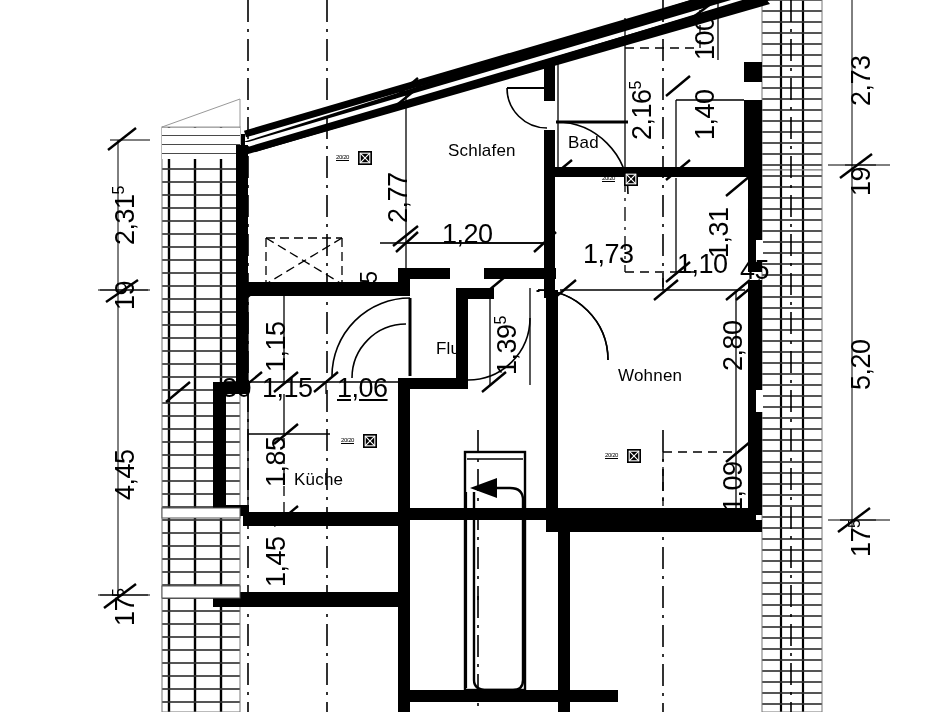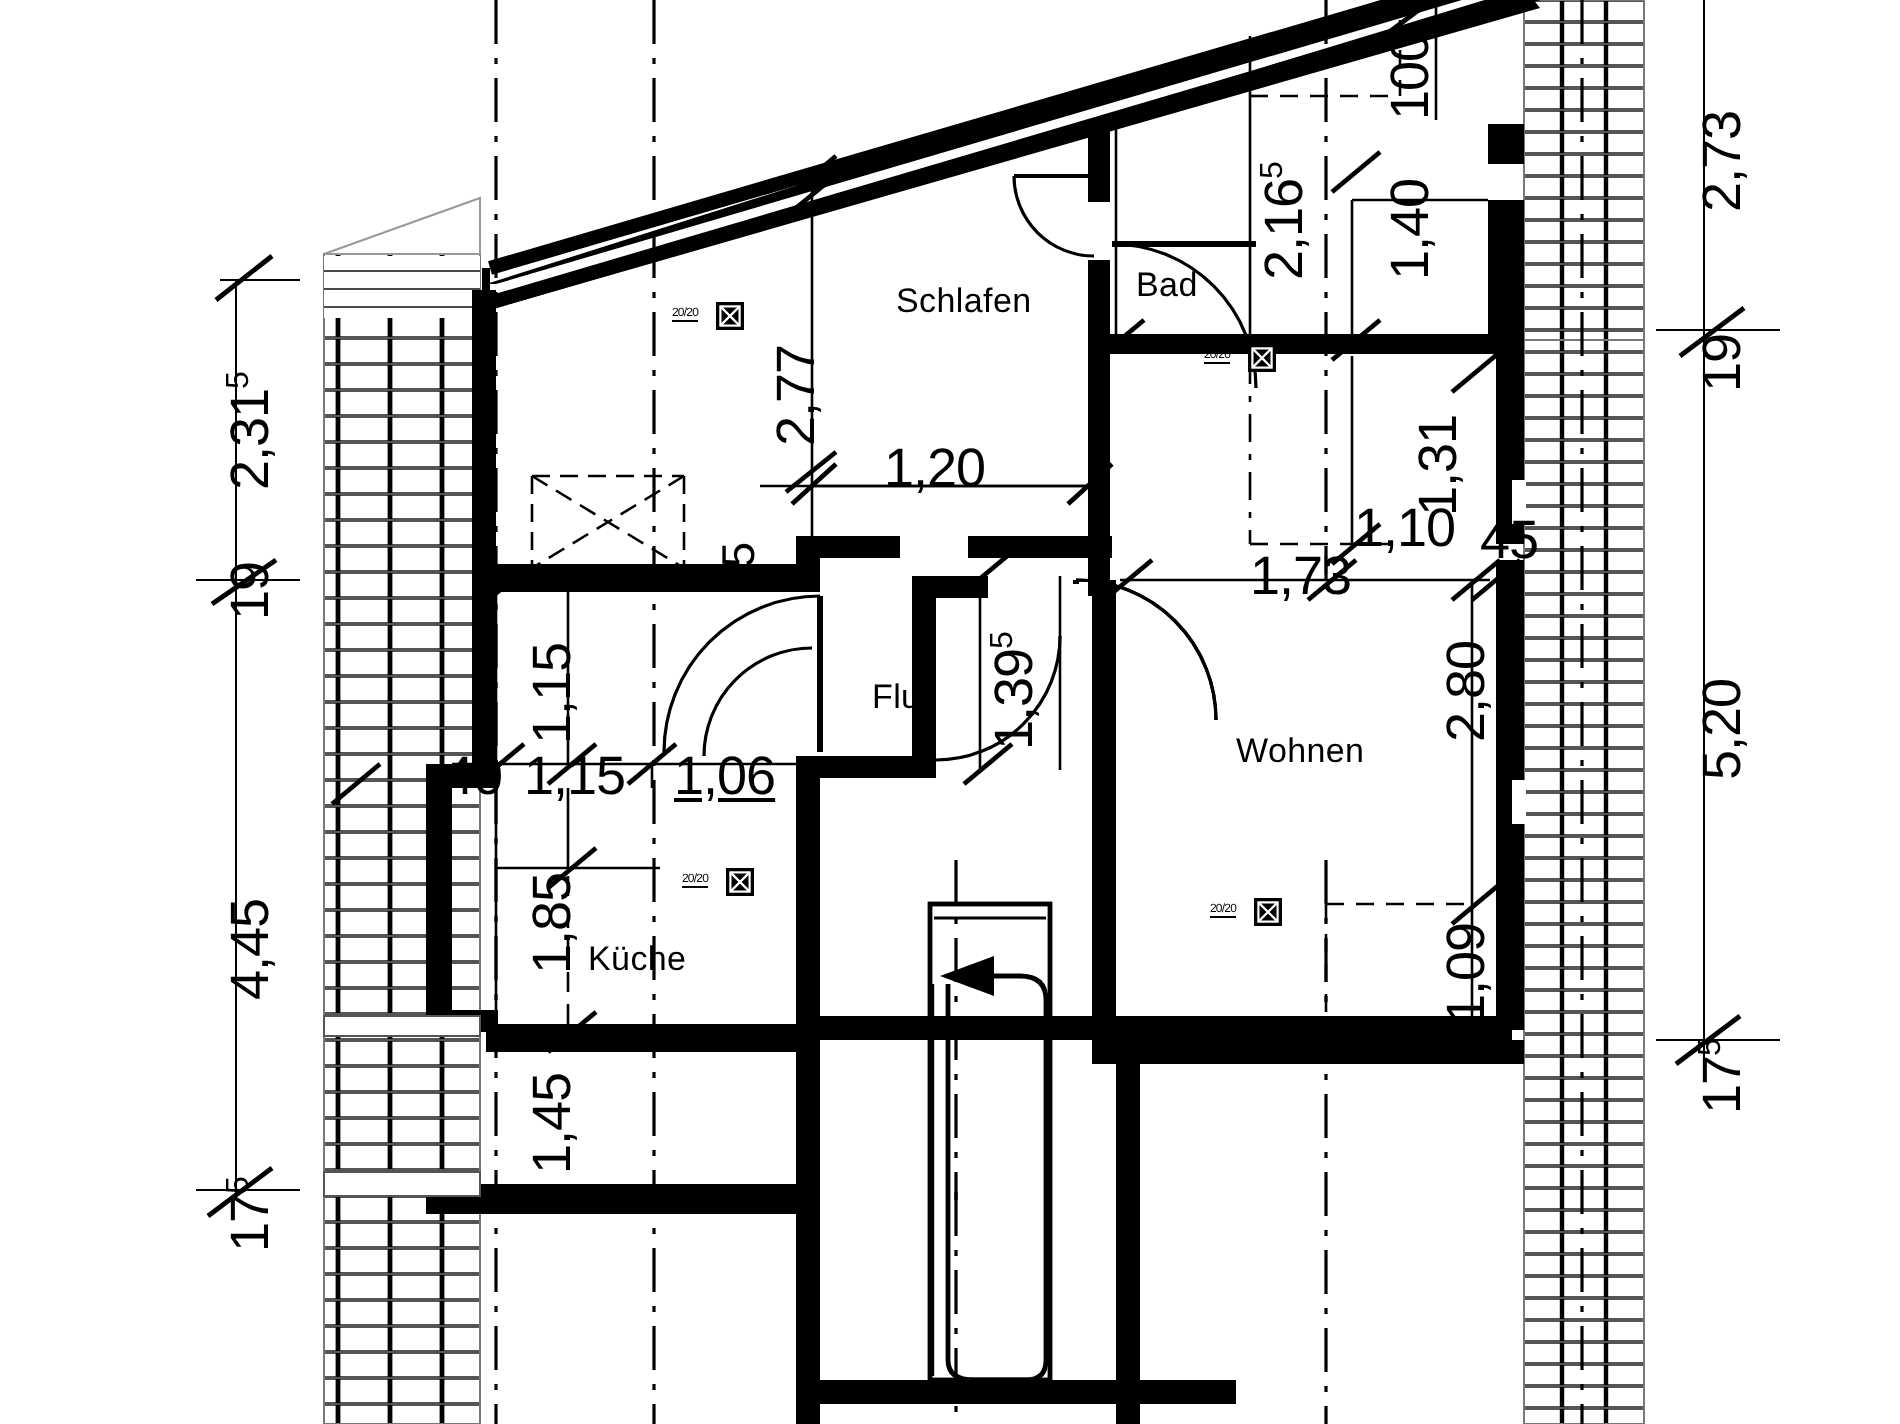--- a/index.html
+++ b/index.html
@@ -378,21 +378,21 @@
 
   <div class="lbl dim dim-sm rot" style="left:356px;top:296px;transform:rotate(-90deg);">
     <span>25</span>
   </div>
 
   <div class="lbl dim rot" style="left:261px;top:372px;transform:rotate(-90deg);">
     <span>1,15</span>
   </div>
 
   <div class="lbl dim" style="left:222px;top:373px;">
-    <span>40</span>
+    <span>30</span>
   </div>
   <div class="lbl dim" style="left:262px;top:373px;">
     <span>1,15</span>
   </div>
   <div class="lbl dim" style="left:337px;top:373px;text-decoration:underline;">
     <span>1,06</span>
   </div>
 
   <div class="lbl dim rot" style="left:261px;top:487px;transform:rotate(-90deg);">
     <span>1,85</span>
@@ -415,21 +415,21 @@
   </div>
 
   <div class="lbl dim rot" style="left:690px;top:140px;transform:rotate(-90deg);">
     <span>1,40</span>
   </div>
 
   <div class="lbl dim rot" style="left:704px;top:258px;transform:rotate(-90deg);">
     <span>1,31</span>
   </div>
 
-  <div class="lbl dim" style="left:583px;top:273px;margin-left:42px;">
+  <div class="lbl dim" style="left:583px;top:239px;">
     <span>1,73</span>
   </div>
 
   <div class="lbl dim" style="left:677px;top:249px;">
     <span>1,10</span>
   </div>
 
   <div class="lbl dim" style="left:740px;top:255px;">
     <span>45</span>
   </div>

